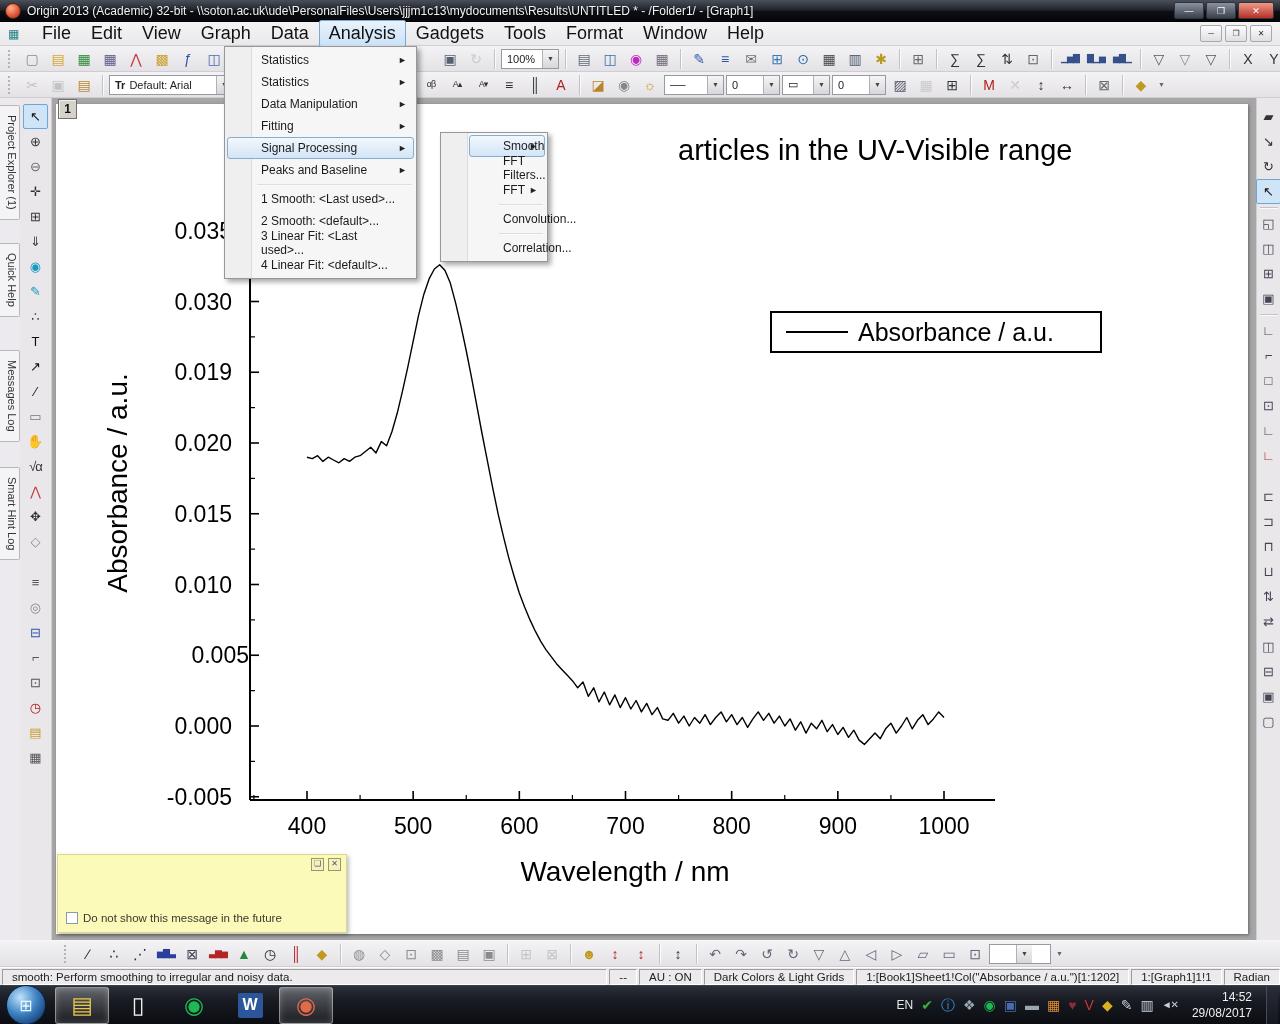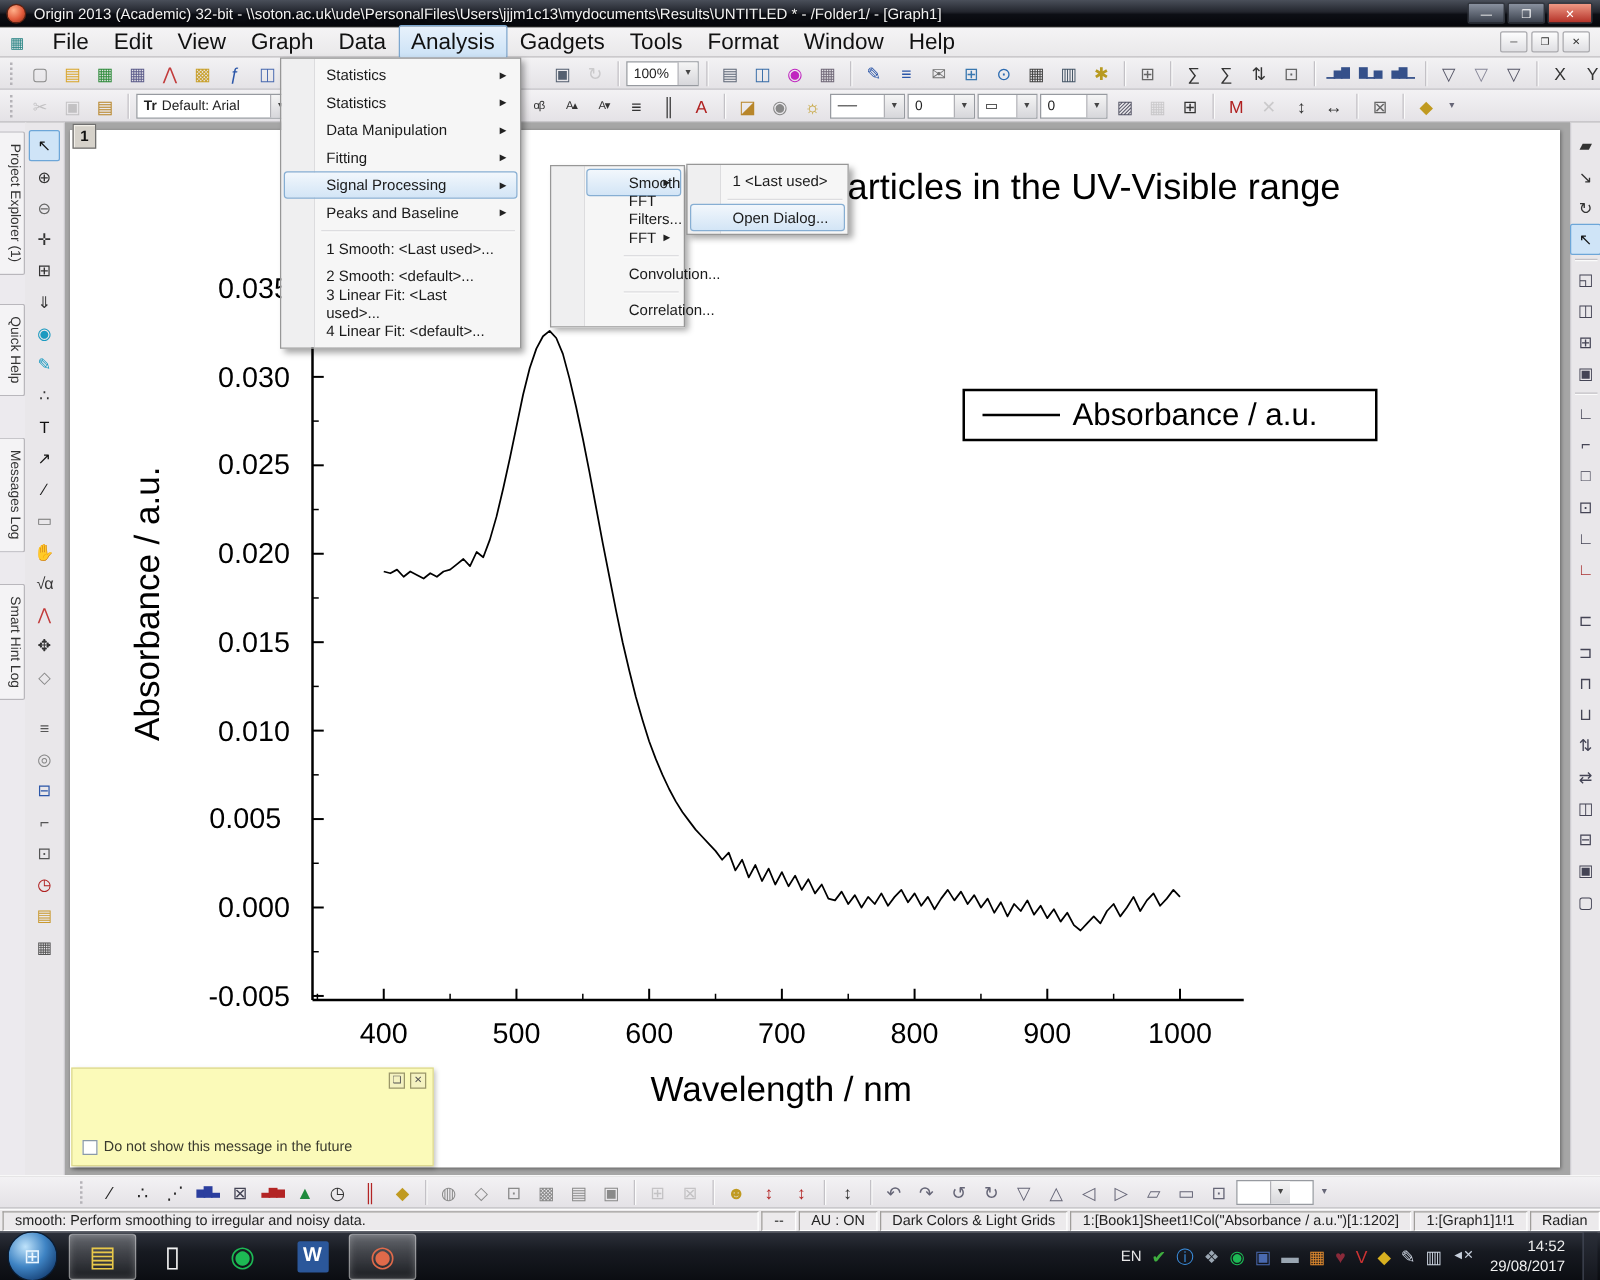--- a/index.html
+++ b/index.html
@@ -359,25 +359,25 @@
     <div id="ticks-holder">
         <div class="xtick" style="left: 307px; top: 813px;">400</div>
         <div class="xtick" style="left: 413.167px; top: 813px;">500</div>
         <div class="xtick" style="left: 519.334px; top: 813px;">600</div>
         <div class="xtick" style="left: 625.501px; top: 813px;">700</div>
         <div class="xtick" style="left: 731.668px; top: 813px;">800</div>
         <div class="xtick" style="left: 837.835px; top: 813px;">900</div>
         <div class="xtick" style="left: 944.002px; top: 813px;">1000</div>
         <div class="ytick" style="left: 137px; top: 796.75px;">-0.005</div>
         <div class="ytick" style="left: 137px; top: 726px;">0.000</div>
-        <div class="ytick" style="left: 130px; top: 655.25px;">0.005</div>
+        <div class="ytick" style="left: 154px; top: 655.25px;">0.005</div>
         <div class="ytick" style="left: 137px; top: 584.5px;">0.010</div>
         <div class="ytick" style="left: 137px; top: 513.75px;">0.015</div>
         <div class="ytick" style="left: 137px; top: 443px;">0.020</div>
-        <div class="ytick" style="left: 137px; top: 372.25px;">0.025</div>
+        <div class="ytick" style="left: 137px; top: 372.25px;">0.019</div>
         <div class="ytick" style="left: 137px; top: 301.5px;">0.030</div>
         <div class="ytick" style="left: 137px; top: 230.75px;">0.035</div>
       </div>
   </div>
 
   <div id="tooltip">
     <div class="ticons">
       <div class="ticon">❏</div>
       <div class="ticon">✕</div>
     </div>
@@ -438,29 +438,20 @@
         <span>FFT</span>
         <span class="sub">►</span>
       </div>
       <div class="msep"></div>
       <div class="mi">
         <span>Convolution...</span>
       </div>
       <div class="msep"></div>
       <div class="mi">
         <span>Correlation...</span>
-      </div>
-    </div>
-  <div class="menu" id="menu-smooth" style="left:549px;top:131px;width:130px;">
-      <div class="mi">
-        <span>1 &lt;Last used&gt;</span>
-      </div>
-      <div class="msep"></div>
-      <div class="mi hl">
-        <span>Open Dialog...</span>
       </div>
     </div>
 
   <div id="bottombar" class="tbrow">
       <div class="grip"></div>
       <div class="tbi" style="color: rgb(34, 34, 34);">∕</div>
       <div class="tbi" style="color: rgb(34, 34, 34);">∴</div>
       <div class="tbi" style="color: rgb(34, 34, 34);">⋰</div>
       <div class="tbi small" style="color: rgb(43, 62, 158);">▅▇▃</div>
       <div class="tbi" style="color: rgb(68, 68, 85);">⊠</div>

